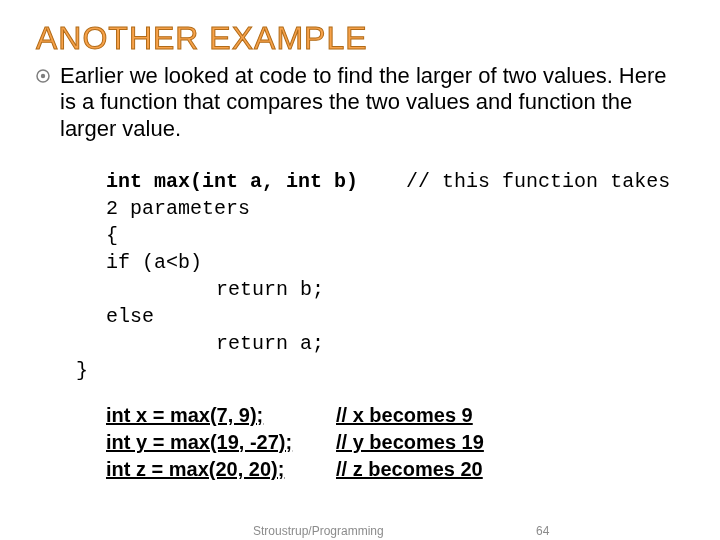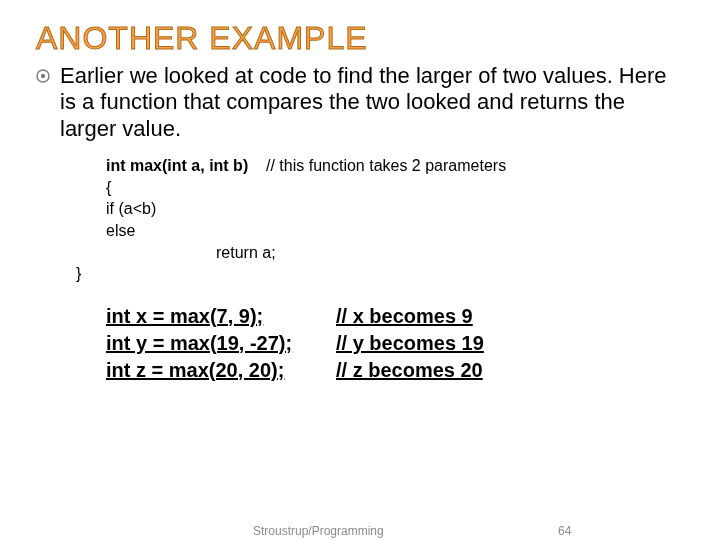--- a/index.html
+++ b/index.html
@@ -38,24 +38,24 @@
     margin-top: 6px;
     margin-right: 10px;
   }
   .bullet svg { display: block; }
   .intro {
     font-size: 22px;
     line-height: 1.2;
     font-family: "Century Gothic", "Trebuchet MS", sans-serif;
   }
   .code-area {
-    margin-top: 13px;
+    margin-top: 26px;
     margin-left: 70px;
-    font-family: Liberation Sans, sans-serif;
-    font-size: 16px;
+    font-family: Liberation Mono, monospace;
+    font-size: 20px;
     line-height: 1.35;
   }
   .sig { font-weight: bold; }
   .comment { font-weight: normal; }
   .ind1 { margin-left: 0; }
   .ind2 { margin-left: 110px; }
   .examples {
     margin-top: 18px;
     margin-left: 70px;
     font-family: "Trebuchet MS", "Lucida Sans", sans-serif;
@@ -70,47 +70,48 @@
   .footer {
     position: absolute;
     bottom: 16px;
     left: 0;
     width: 720px;
     font-size: 12px;
     color: #8c8c8c;
     font-family: "Trebuchet MS", sans-serif;
   }
   .footer .src { position: absolute; left: 253px; }
-  .footer .pg  { position: absolute; left: 558px; text-align: center; }
+  .footer .pg  { position: absolute; left: 536px; text-align: center; }
 </style>
 </head>
 <body>
 
 <div class="slide">
 
   <h1 class="title">ANOTHER EXAMPLE</h1>
 
   <div class="intro-row">
     <span class="bullet">
       <svg viewBox="0 0 14 14" width="14" height="14">
         <circle cx="7" cy="7" r="6" fill="none" stroke="#7e7e7e" stroke-width="1.5"></circle>
         <circle cx="7" cy="7" r="2.2" fill="#7e7e7e"></circle>
       </svg>
     </span>
-    <div class="intro">Earlier we looked at code to find the larger of two values. Here is a function that compares the two looked and returns the larger value.</div>
+    <div class="intro">Earlier we looked at code to find the larger of two values. Here is a function that compares the two values and function the larger value.</div>
   </div>
 
   <div class="code-area">
     <div>
       <span class="sig">int max(int a, int b)</span>
       <span>&nbsp;&nbsp;</span>
       <span class="comment">// this function takes 2 parameters</span>
     </div>
     <div class="ind1">{</div>
     <div class="ind1">if (a&lt;b)</div>
+    <div class="ind2">return b;</div>
     <div class="ind1">else</div>
     <div class="ind2">return a;</div>
     <div style="margin-left:-30px">}</div>
   </div>
 
   <div class="examples">
     <div class="ex-row">
       <div class="ex-left">int x = max(7, 9);</div>
       <div class="ex-right">// x becomes 9</div>
     </div>

